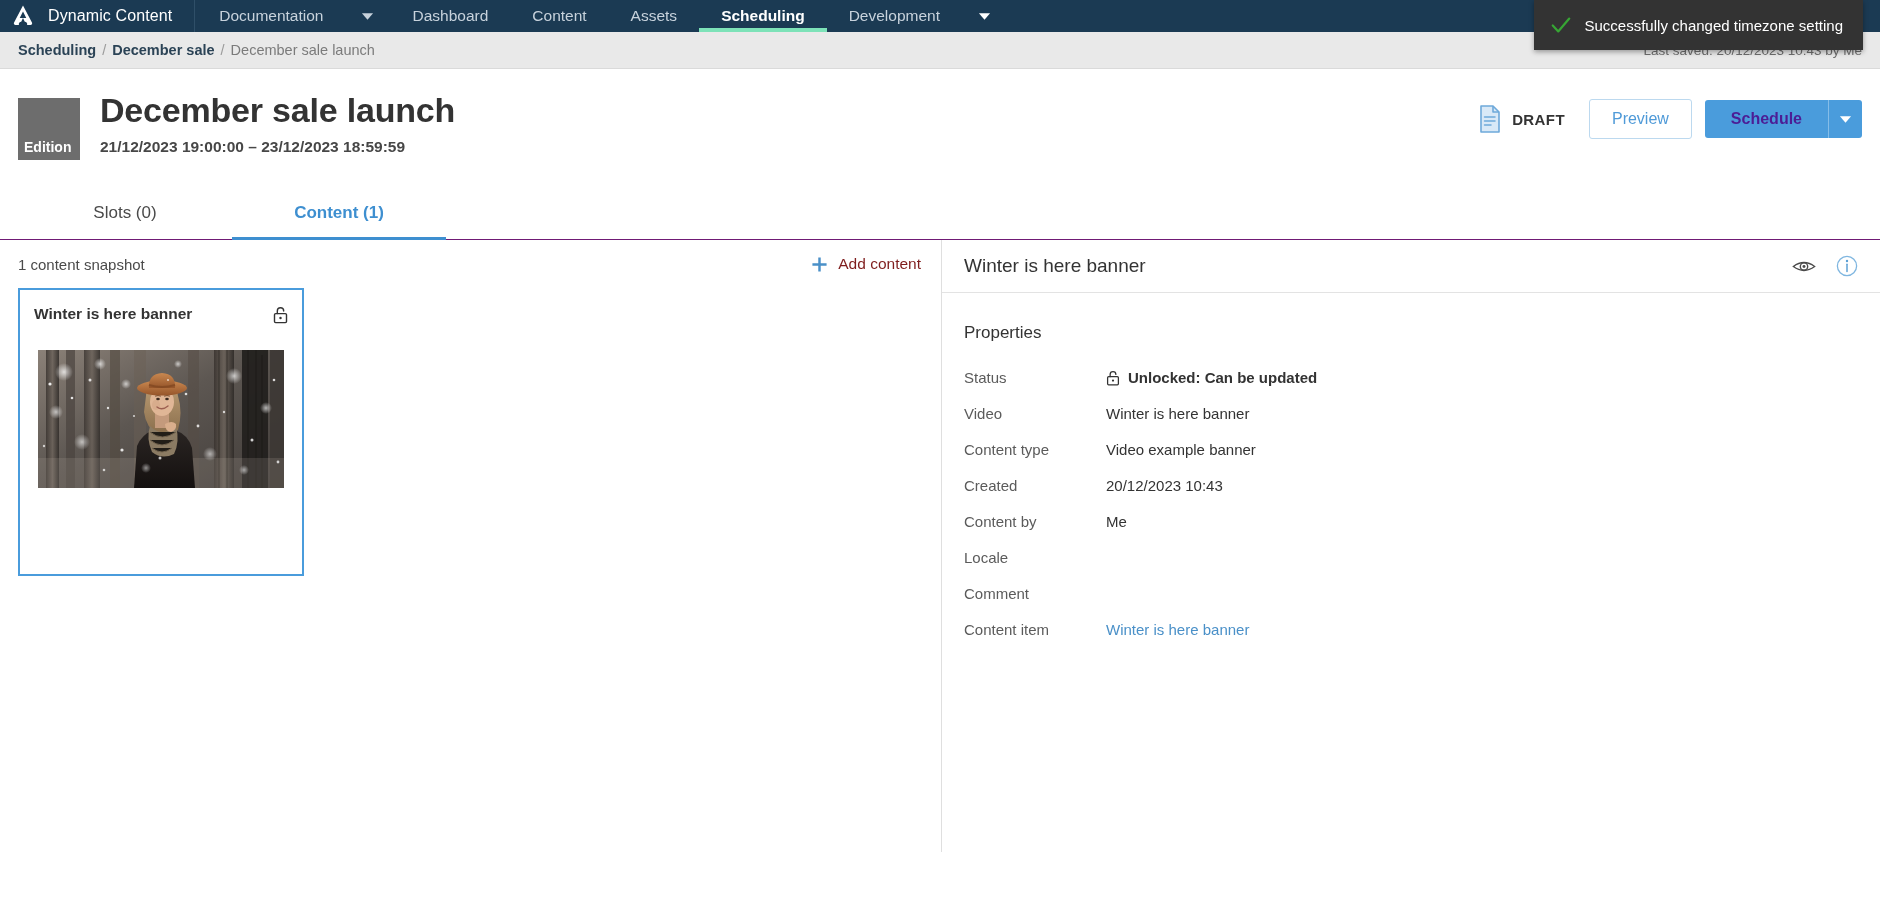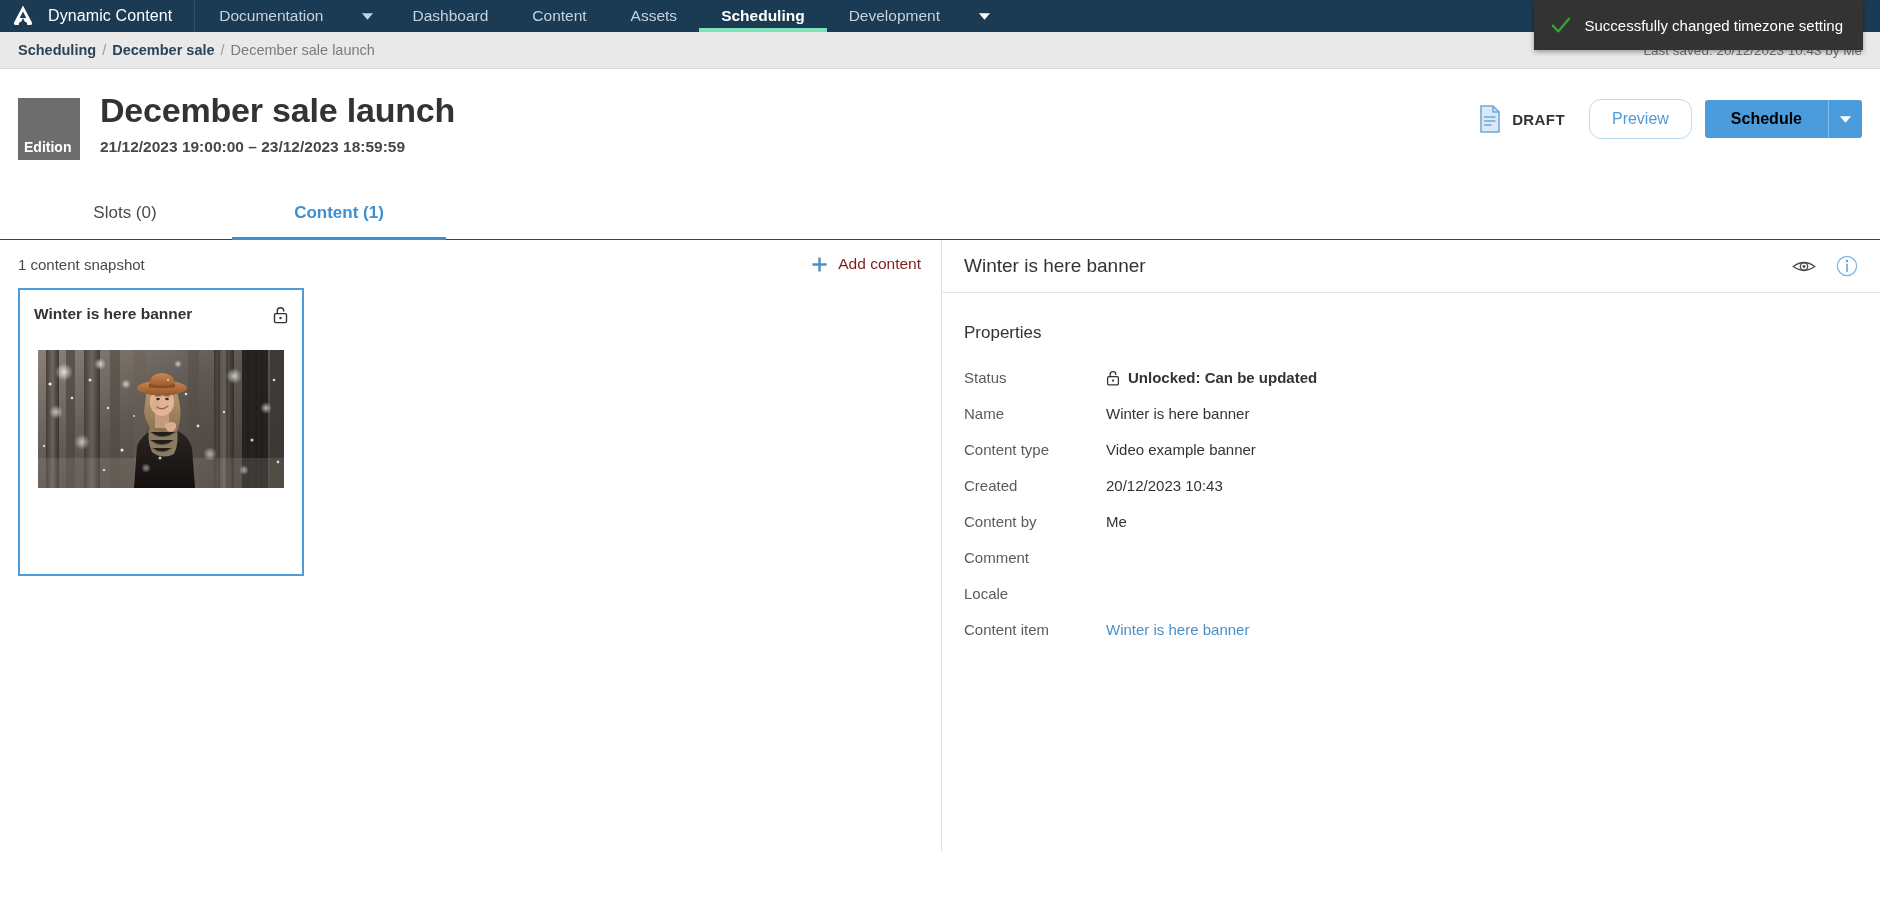--- a/index.html
+++ b/index.html
@@ -156,37 +156,37 @@
   .draft-label {
     margin-left: 10px;
     font-size: 15px;
     font-weight: bold;
     color: #333333;
     letter-spacing: .4px;
   }
   .btn {
     font-family: "Liberation Sans", sans-serif;
     font-size: 16px;
-    border-radius: 12px;
+    border-radius: 3px;
     cursor: pointer;
     border: 1px solid transparent;
     line-height: 1;
   }
   .btn-preview {
     background: #ffffff;
     color: #4f9ad8;
     border: 1px solid #bcd9ef;
     padding: 11px 22px;
     margin-right: 13px;
     font-weight: normal;
   }
   .schedule-group { display: flex; align-items: stretch; }
   .btn-schedule {
     background: #4a9cdc;
-    color: #000000;
+    color: #4c1d95;
     padding: 11px 26px;
     border-radius: 3px 0 0 3px;
     font-weight: bold;
     border: none;
   }
   .btn-schedule-caret {
     background: #4a9cdc;
     border: none;
     border-left: 1px solid #85bde8;
     border-radius: 0 3px 3px 0;
@@ -622,48 +622,48 @@
               <rect x="1.6" y="8" width="12.8" height="9.6" rx="1.2" fill="none" stroke="#333" stroke-width="1.5"></rect>
               <path d="M4.6 8 V5.2 A3.4 3.4 0 0 1 11.4 5.2" fill="none" stroke="#333" stroke-width="1.5" stroke-linecap="round"></path>
               <circle cx="8" cy="12.6" r="1.3" fill="#333"></circle>
             </svg>
           </span>
           <span>Unlocked: Can be updated</span>
         </div>
       </div>
 
       <div class="prow">
-        <div class="plabel">Name</div>
+        <div class="plabel">Video</div>
         <div class="pvalue">Winter is here banner</div>
       </div>
 
       <div class="prow">
         <div class="plabel">Content type</div>
         <div class="pvalue">Video example banner</div>
       </div>
 
       <div class="prow">
         <div class="plabel">Created</div>
         <div class="pvalue">20/12/2023 10:43</div>
       </div>
 
       <div class="prow">
         <div class="plabel">Content by</div>
         <div class="pvalue">Me</div>
       </div>
 
       <div class="prow">
+        <div class="plabel">Locale</div>
+        <div class="pvalue"></div>
+      </div>
+
+      <div class="prow">
         <div class="plabel">Comment</div>
         <div class="pvalue"></div>
       </div>
 
       <div class="prow">
-        <div class="plabel">Locale</div>
-        <div class="pvalue"></div>
-      </div>
-
-      <div class="prow">
         <div class="plabel">Content item</div>
         <div class="pvalue link">Winter is here banner</div>
       </div>
     </div>
   </div>
 </div>
 
 </body></html>

